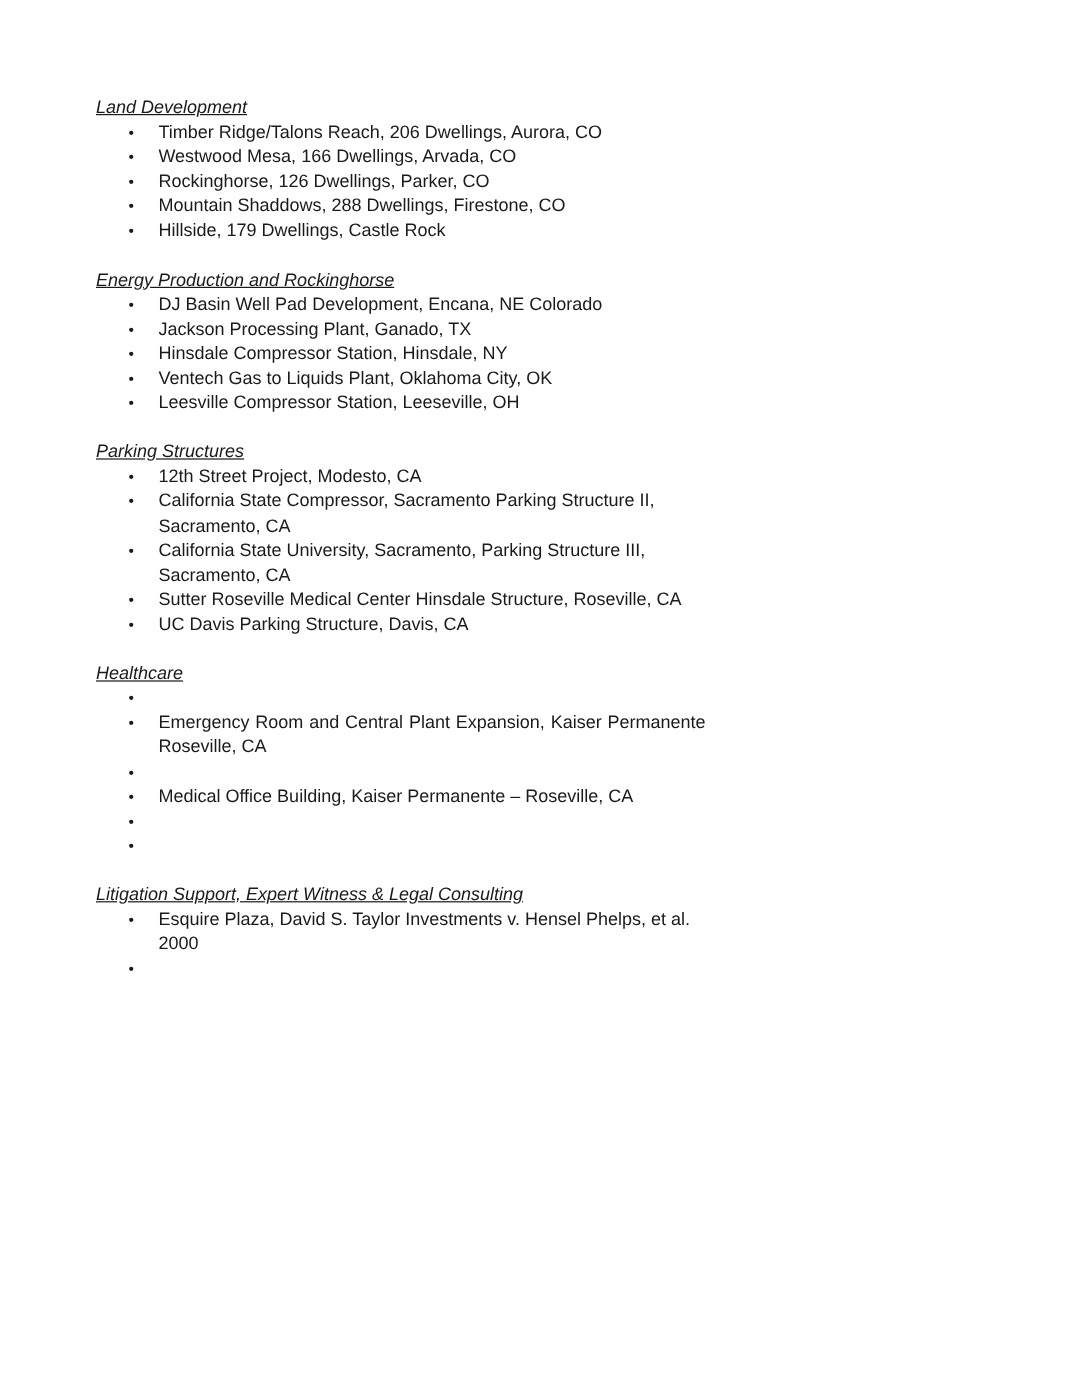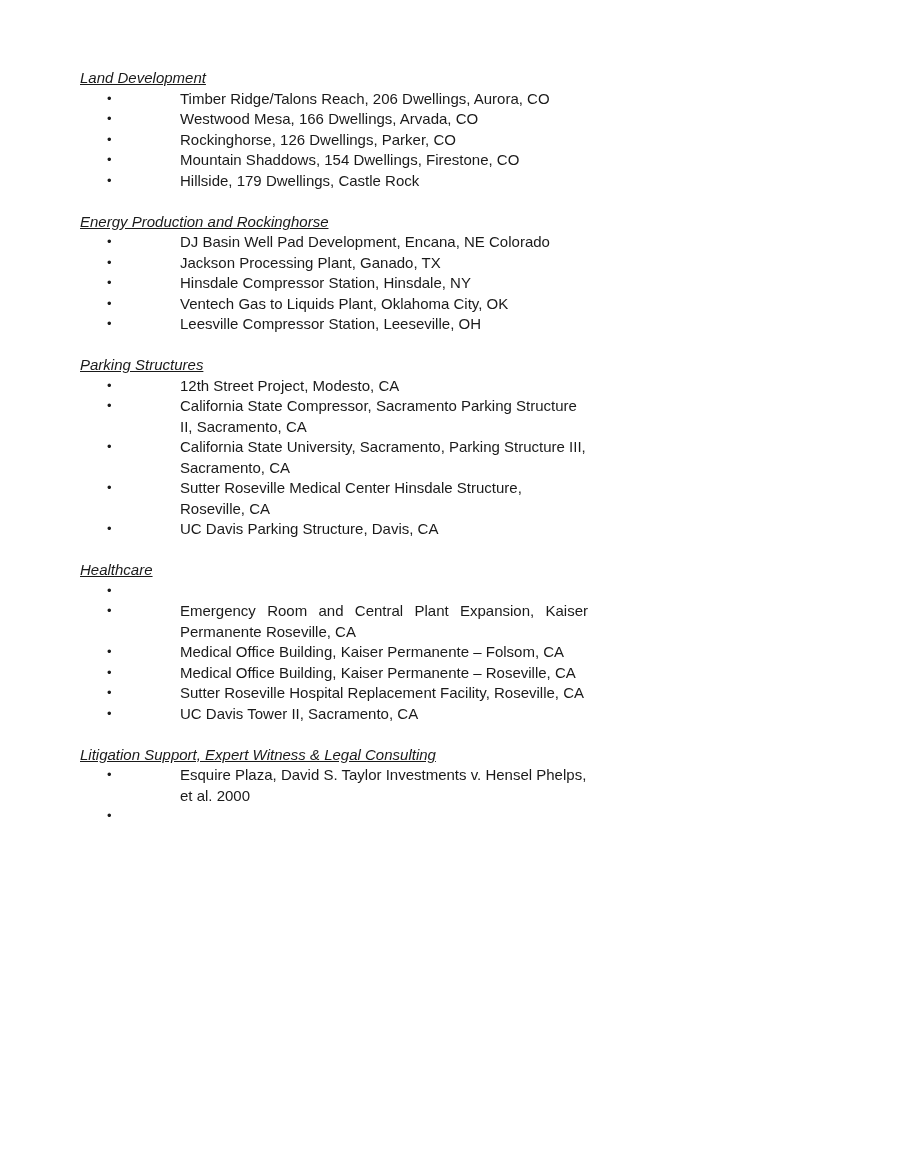--- a/index.html
+++ b/index.html
@@ -10,21 +10,21 @@
   body {
     width: 900px;
     height: 1164px;
     position: relative;
     font-family: "Liberation Sans", sans-serif;
     color: #1a1a1a;
   }
   .doc {
     position: absolute;
     left: 80px;
-    top: 68px;
+    top: 80px;
     width: 508px;
   }
   .sec {
     margin: 0 0 20.5px 0;
   }
   .heading {
     font-size: 15px;
     line-height: 20.5px;
     font-weight: normal;
     font-style: italic;
@@ -46,21 +46,20 @@
     flex: none;
     width: 25px;
     margin-left: 27px;
     text-align: left;
     font-size: 13px;
     line-height: 20.5px;
   }
   .item-text {
     flex: 1;
     min-width: 0;
-    margin-left: 48px;
   }
   .item-text.justified {
     text-align: justify;
   }
 </style>
 </head>
 <body>
 
 <main class="doc" id="doc-root">
     <section class="sec">
@@ -73,21 +72,21 @@
         <li class="item">
           <span class="bullet">•</span>
           <span class="item-text">Westwood Mesa, 166 Dwellings, Arvada, CO</span>
         </li>
         <li class="item">
           <span class="bullet">•</span>
           <span class="item-text">Rockinghorse, 126 Dwellings, Parker, CO</span>
         </li>
         <li class="item">
           <span class="bullet">•</span>
-          <span class="item-text">Mountain Shaddows, 154 Dwellings, Firestone, CO</span>
+          <span class="item-text">Mountain Shaddows, 288 Dwellings, Firestone, CO</span>
         </li>
         <li class="item">
           <span class="bullet">•</span>
           <span class="item-text">Hillside, 179 Dwellings, Castle Rock</span>
         </li>
       </ul>
     </section>
     <section class="sec">
       <h2 class="heading">Energy Production and Rockinghorse</h2>
       <ul class="items">
@@ -143,33 +142,30 @@
       <ul class="items">
         <li class="item">
           <span class="bullet">•</span>
         </li>
         <li class="item">
           <span class="bullet">•</span>
           <span class="item-text justified">Emergency Room and Central Plant Expansion, Kaiser Permanente Roseville, CA</span>
         </li>
         <li class="item">
           <span class="bullet">•</span>
-          <span class="item-text">Medical Office Building, Kaiser Permanente – Folsom, CA</span>
         </li>
         <li class="item">
           <span class="bullet">•</span>
           <span class="item-text">Medical Office Building, Kaiser Permanente – Roseville, CA</span>
         </li>
         <li class="item">
           <span class="bullet">•</span>
-          <span class="item-text">Sutter Roseville Hospital Replacement Facility, Roseville, CA</span>
         </li>
         <li class="item">
           <span class="bullet">•</span>
-          <span class="item-text">UC Davis Tower II, Sacramento, CA</span>
         </li>
       </ul>
     </section>
     <section class="sec">
       <h2 class="heading">Litigation Support, Expert Witness &amp; Legal Consulting</h2>
       <ul class="items">
         <li class="item">
           <span class="bullet">•</span>
           <span class="item-text">Esquire Plaza, David S. Taylor Investments v. Hensel Phelps, et al. 2000</span>
         </li>

